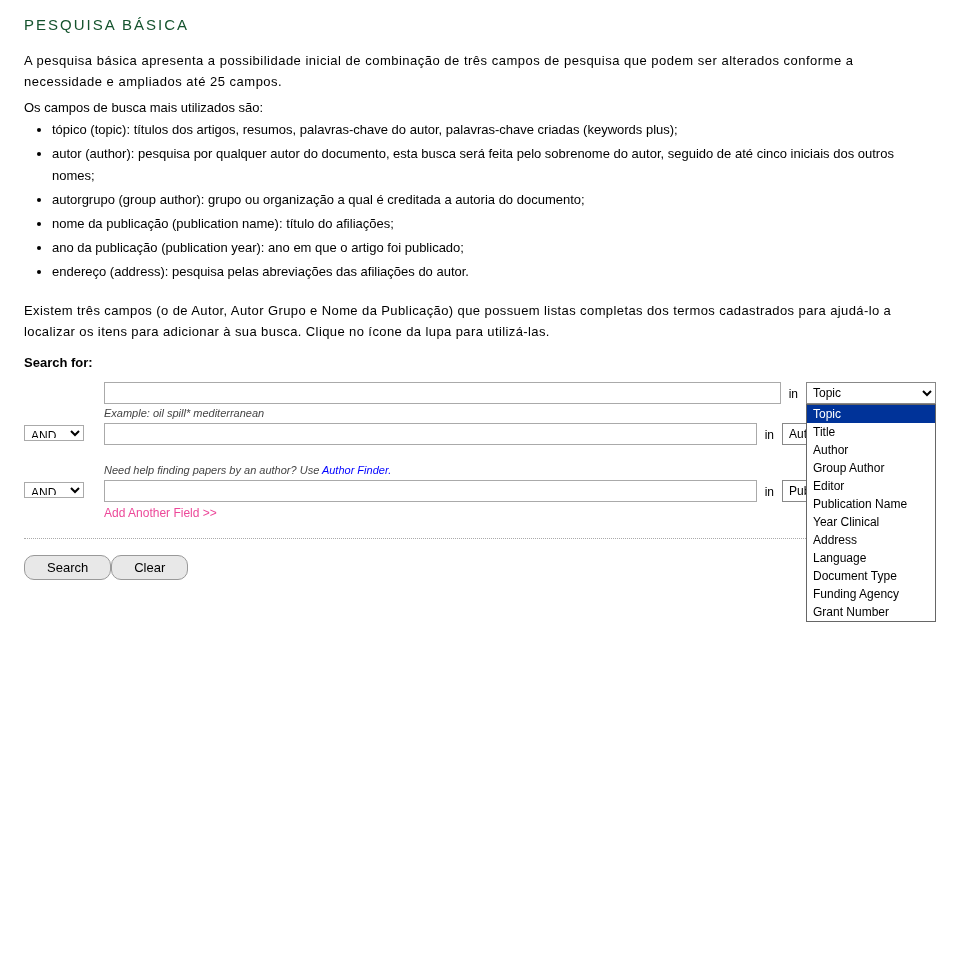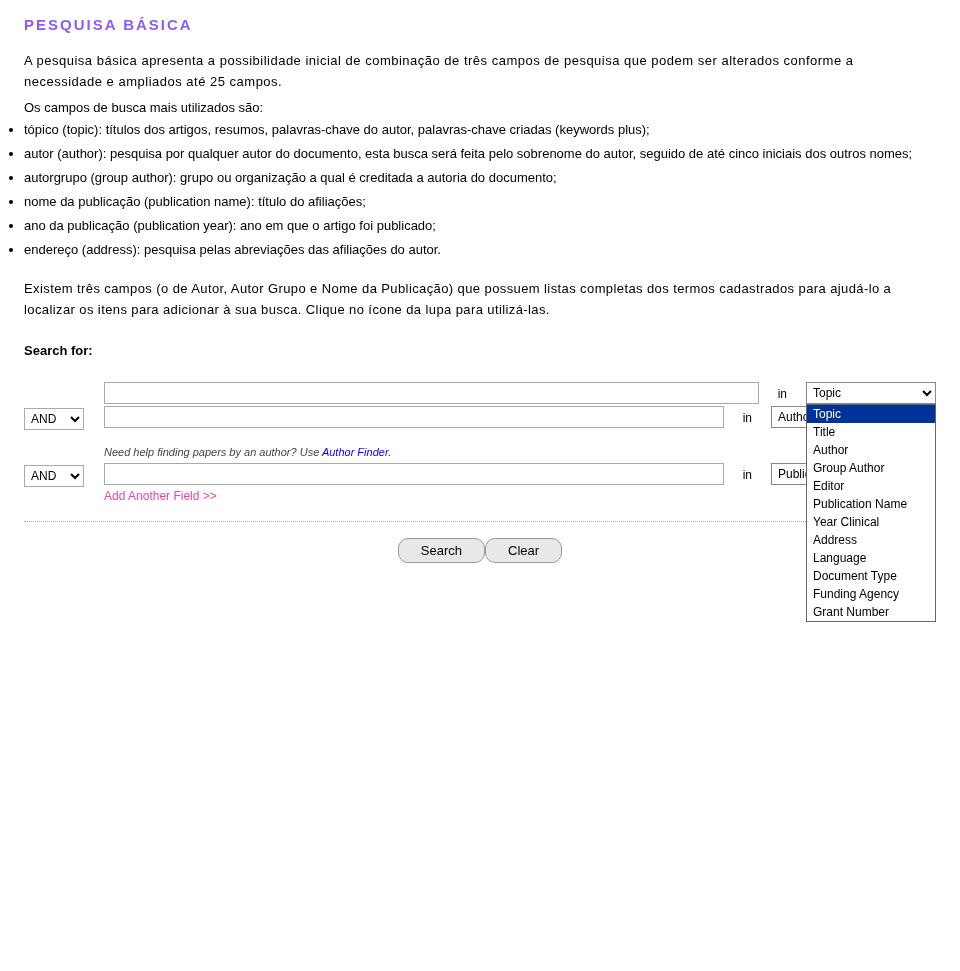--- a/index.html
+++ b/index.html
@@ -6,57 +6,58 @@
     body {
       font-family: Arial, sans-serif;
       font-size: 13px;
       background: #fff;
       color: #000;
       width: 960px;
       min-height: 971px;
       padding: 16px 24px;
     }
     .page-title {
-      color: #8b5cf6;
+      color: #14532d;
       font-size: 15px;
-      font-weight: bold;
+      font-weight: normal;
       letter-spacing: 2px;
       text-transform: uppercase;
       margin-bottom: 18px;
     }
     .intro-text {
       font-size: 13px;
       line-height: 1.6;
       margin-bottom: 4px;
       letter-spacing: 0.5px;
     }
     .fields-section {
       font-size: 13px;
       line-height: 1.7;
       margin-bottom: 18px;
     }
     .fields-section ul {
+      margin-left: 28px;
     }
     .fields-section ul li {
       margin-bottom: 2px;
     }
     .completion-text {
       font-size: 13px;
       line-height: 1.6;
-      margin-bottom: 22px;
+      margin-bottom: 12px;
       letter-spacing: 0.4px;
     }
     .search-section {
       border: none;
       margin-bottom: 16px;
     }
     .search-label {
       font-size: 13px;
       font-weight: bold;
-      margin-bottom: 24px;
+      margin-bottom: 12px;
     }
     .search-rows {
       display: flex;
       flex-direction: column;
       gap: 0;
     }
     .search-row {
       display: flex;
       align-items: flex-start;
       margin-bottom: 4px;
@@ -65,33 +66,33 @@
       width: 80px;
       display: flex;
       align-items: flex-start;
       padding-top: 4px;
     }
     .and-select {
       border: 1px solid #aaa;
       background: #fff;
       font-size: 12px;
       padding: 2px 2px;
-      height: 22px;
+      height: 16px;
       width: 60px;
       cursor: pointer;
     }
     .field-wrapper {
       flex: 1;
       display: flex;
       flex-direction: column;
     }
     .field-input-line {
       display: flex;
       align-items: center;
-      gap: 15px;
+      gap: 4px;
       justify-content: space-between;
     }
     .field-input {
       flex: 1;
       height: 22px;
       border: 1px solid #aaa;
       padding: 2px 4px;
       font-size: 12px;
     }
     .in-label {
@@ -125,21 +126,21 @@
       display: inline-block;
       margin-top: 4px;
     }
     .divider {
       border: none;
       border-top: 1px dotted #aaa;
       margin: 16px 0;
     }
     .button-row {
       display: flex;
-      justify-content: center;
+      justify-content: flex-start;
       margin-top: 10px;
     }
     .btn {
       background: #e8e8e8;
       border: 1px solid #999;
       border-radius: 10px;
       padding: 4px 22px;
       font-size: 13px;
       cursor: pointer;
       color: #000;
@@ -247,20 +248,21 @@
               <div class="lb-item">Publication Name</div>
               <div class="lb-item">Year Clinical</div>
               <div class="lb-item">Address</div>
               <div class="lb-item">Language</div>
               <div class="lb-item">Document Type</div>
               <div class="lb-item">Funding Agency</div>
               <div class="lb-item">Grant Number</div>
             </div>
           </div>
         </div>
+        <div class="example-text">Example: oil spill* mediterranean</div>
       </div>
     </div>
 
     <div class="search-row" style="margin-bottom:2px;">
       <div class="row-prefix" style="width:80px; padding-top:2px;">
         <select class="and-select">
           <option selected="">AND</option>
           <option>OR</option>
           <option>NOT</option>
         </select>

